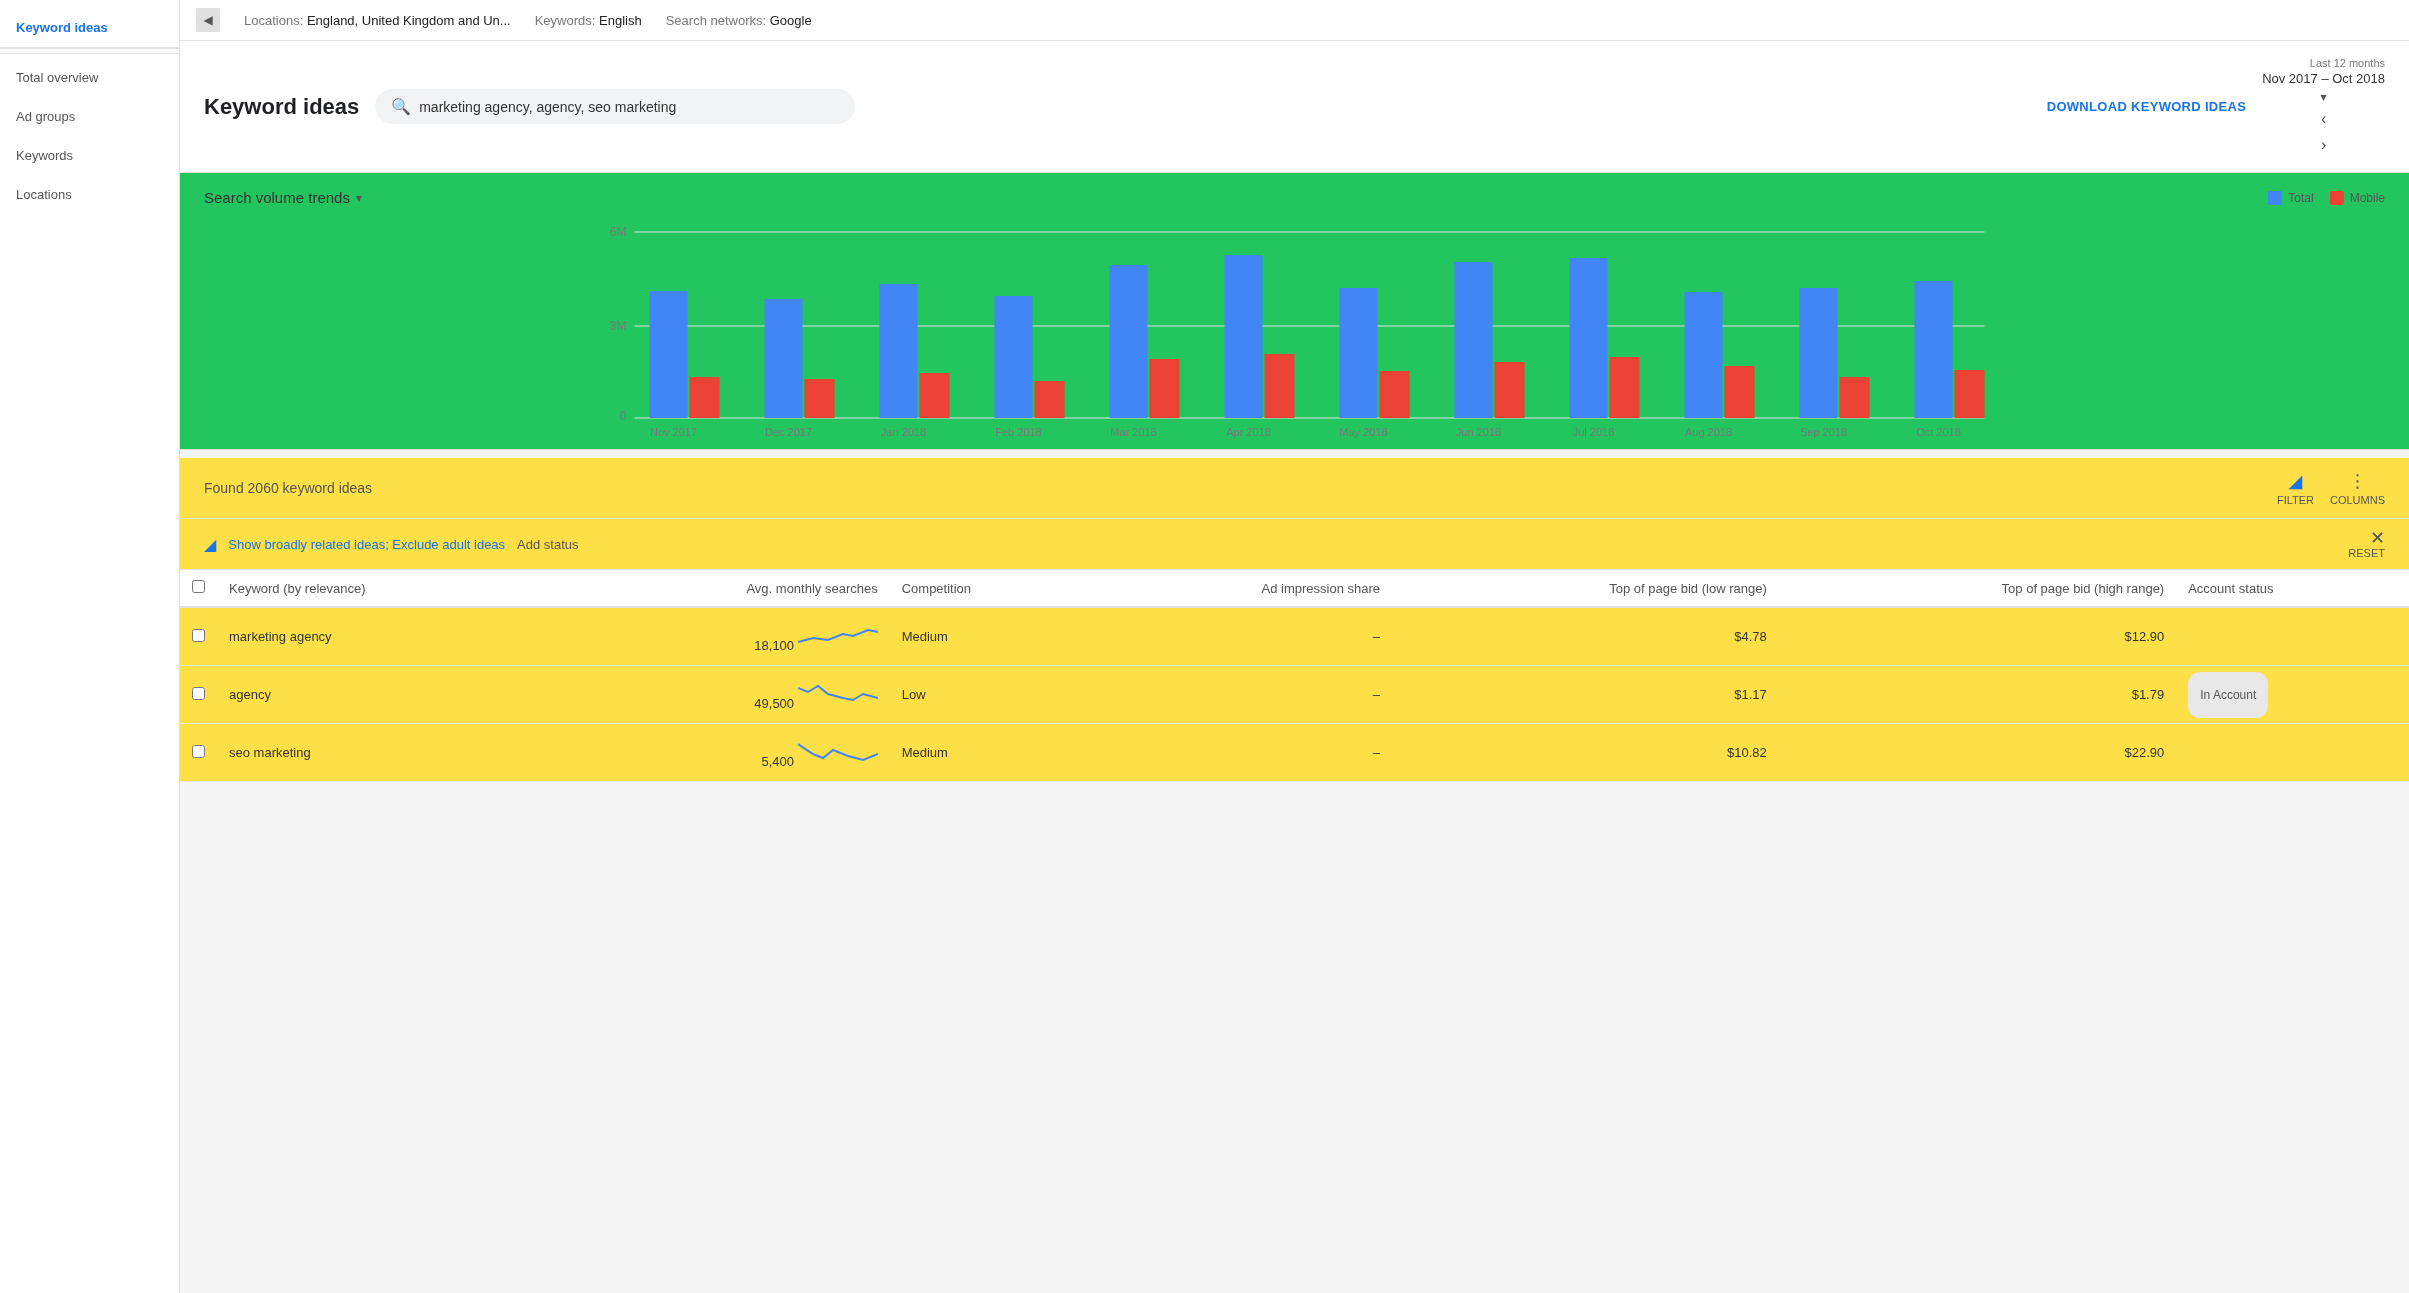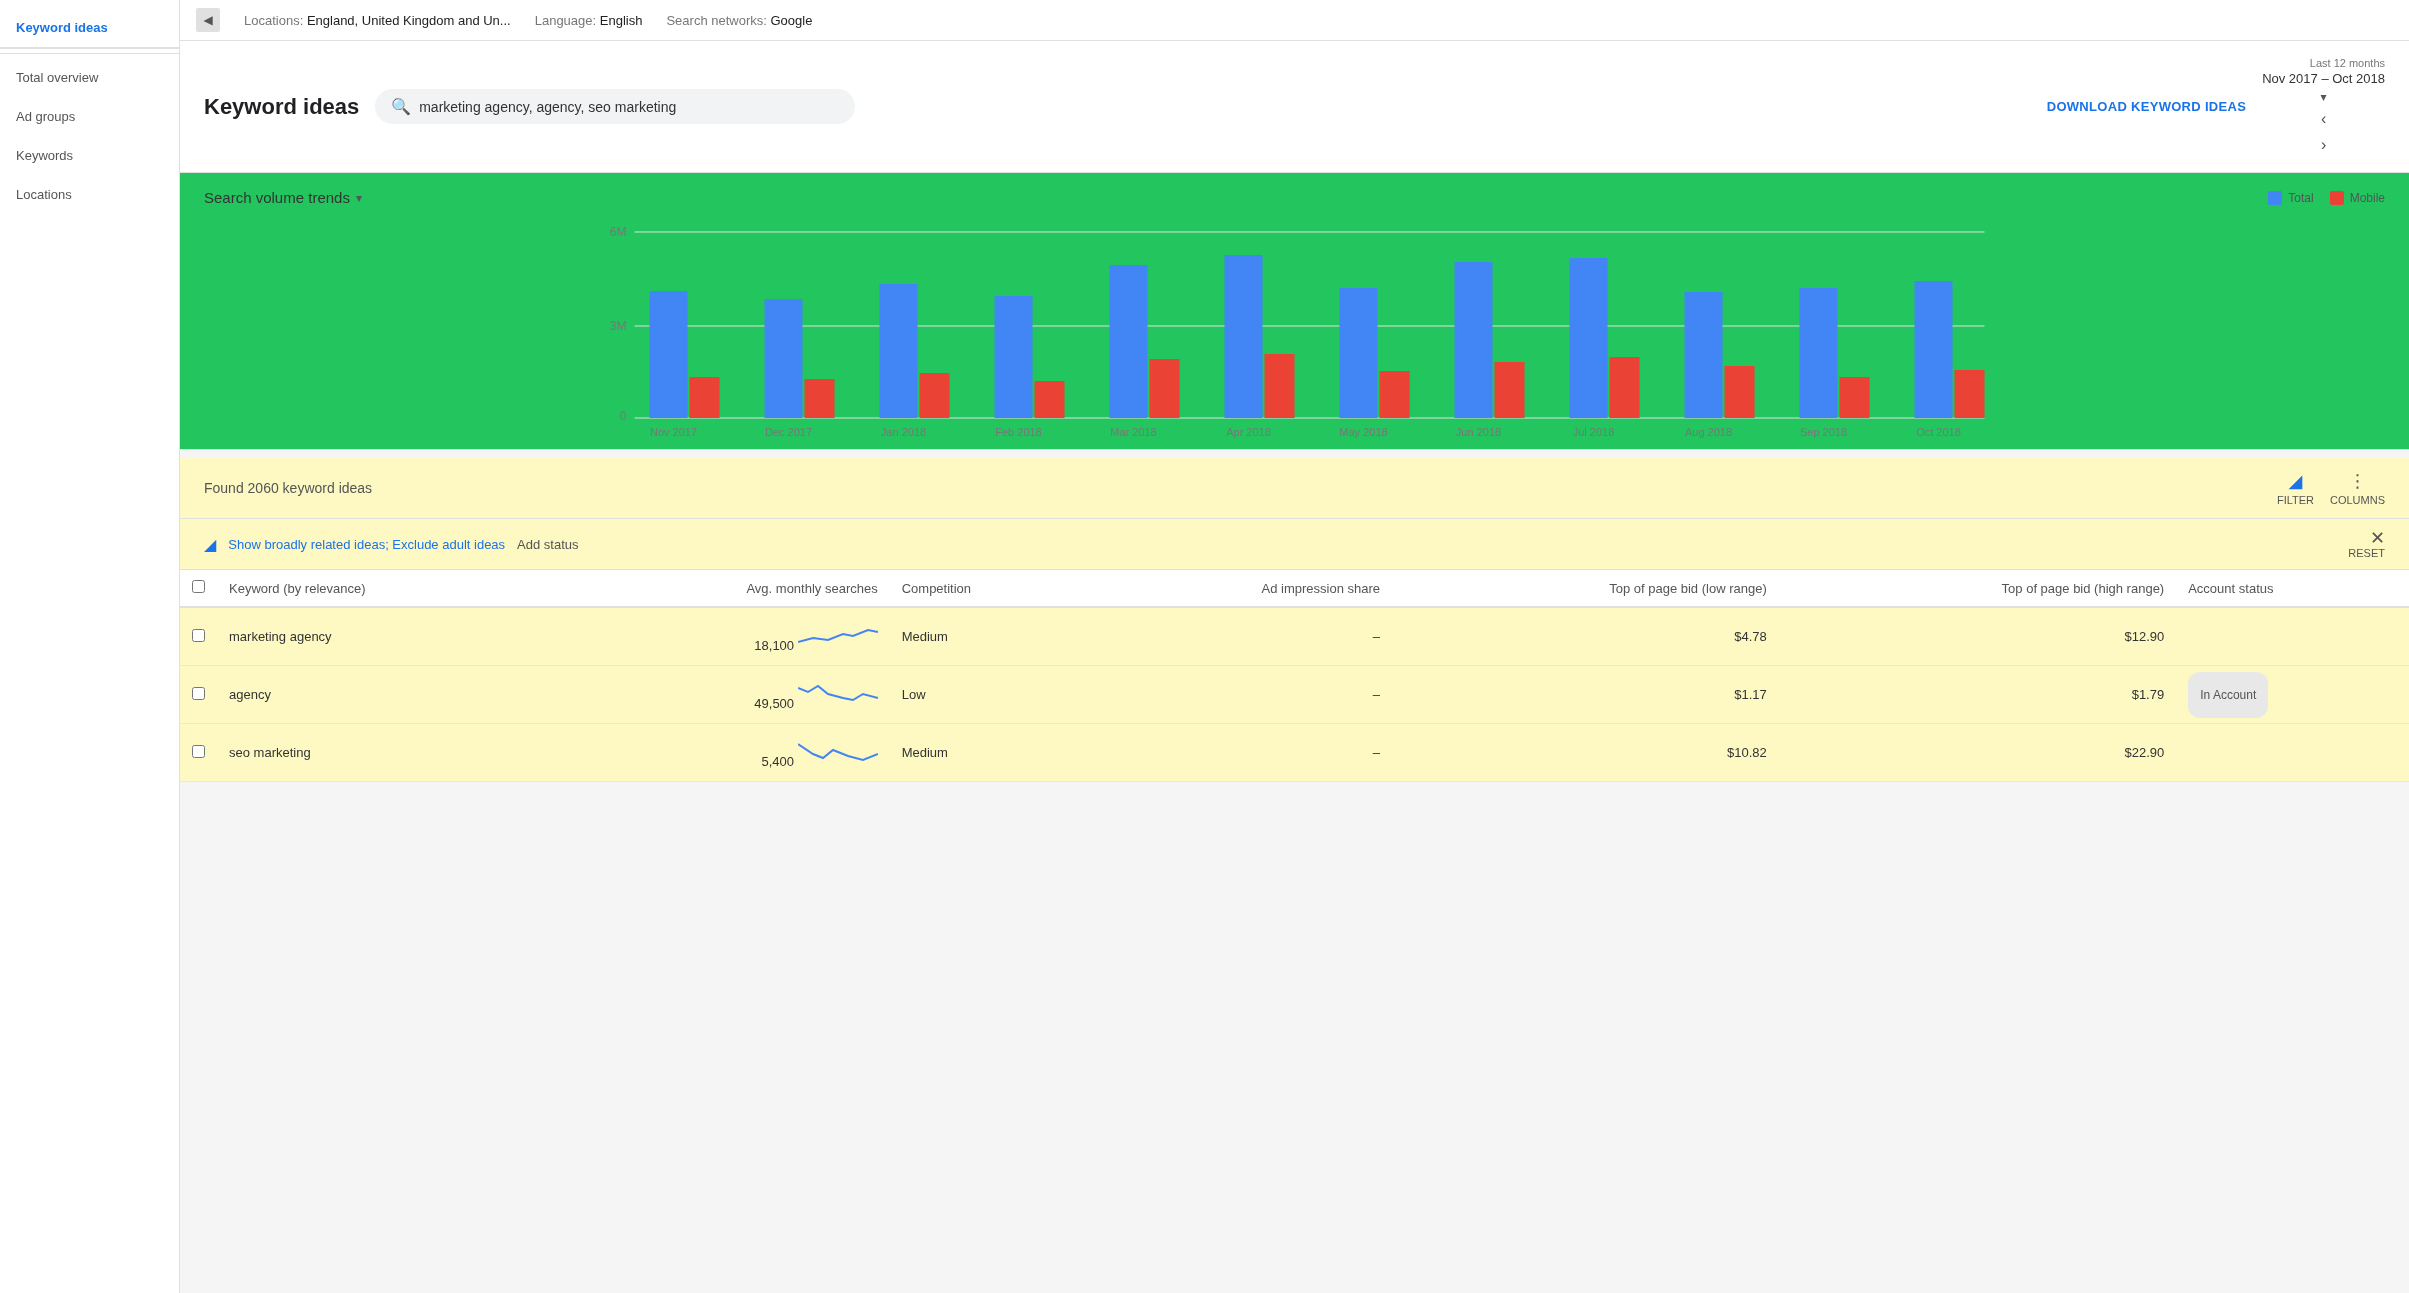--- a/index.html
+++ b/index.html
@@ -175,21 +175,21 @@
       gap: 6px;
     }
     .legend-color {
       width: 14px;
       height: 14px;
       border-radius: 2px;
     }
 
     
     .table-section {
-      background: #fef9c3;
+      background: #fde047;
       margin-top: 8px;
     }
     .table-header-row {
       display: flex;
       align-items: center;
       padding: 12px 24px;
       border-bottom: 1px solid #e0e0e0;
     }
     .found-count {
       font-size: 14px;
@@ -306,21 +306,21 @@
 
 <div class="main">
 
   <div class="topbar">
     <button class="topbar-collapse-btn">◀</button>
     <div class="topbar-item">
       <span class="label">Locations:</span>
       <span class="value">England, United Kingdom and Un...</span>
     </div>
     <div class="topbar-item">
-      <span class="label">Language:</span>
+      <span class="label">Keywords:</span>
       <span class="value">English</span>
     </div>
     <div class="topbar-item">
       <span class="label">Search networks:</span>
       <span class="value">Google</span>
     </div>
   </div>
 
   <div class="content">
 

